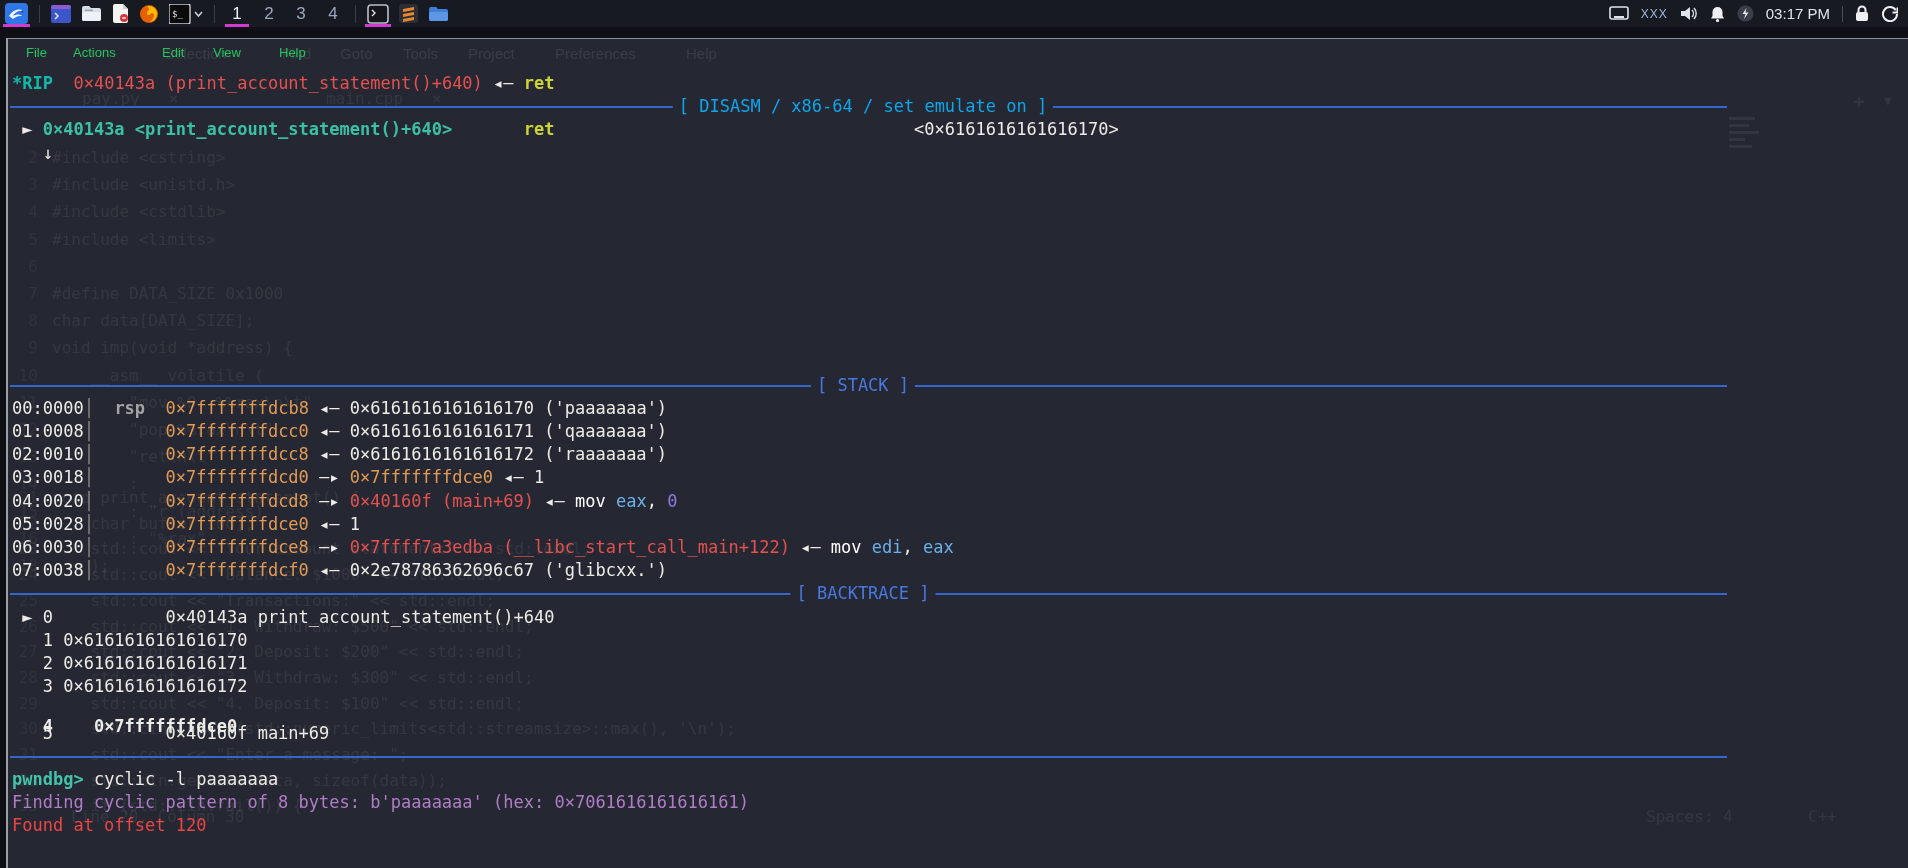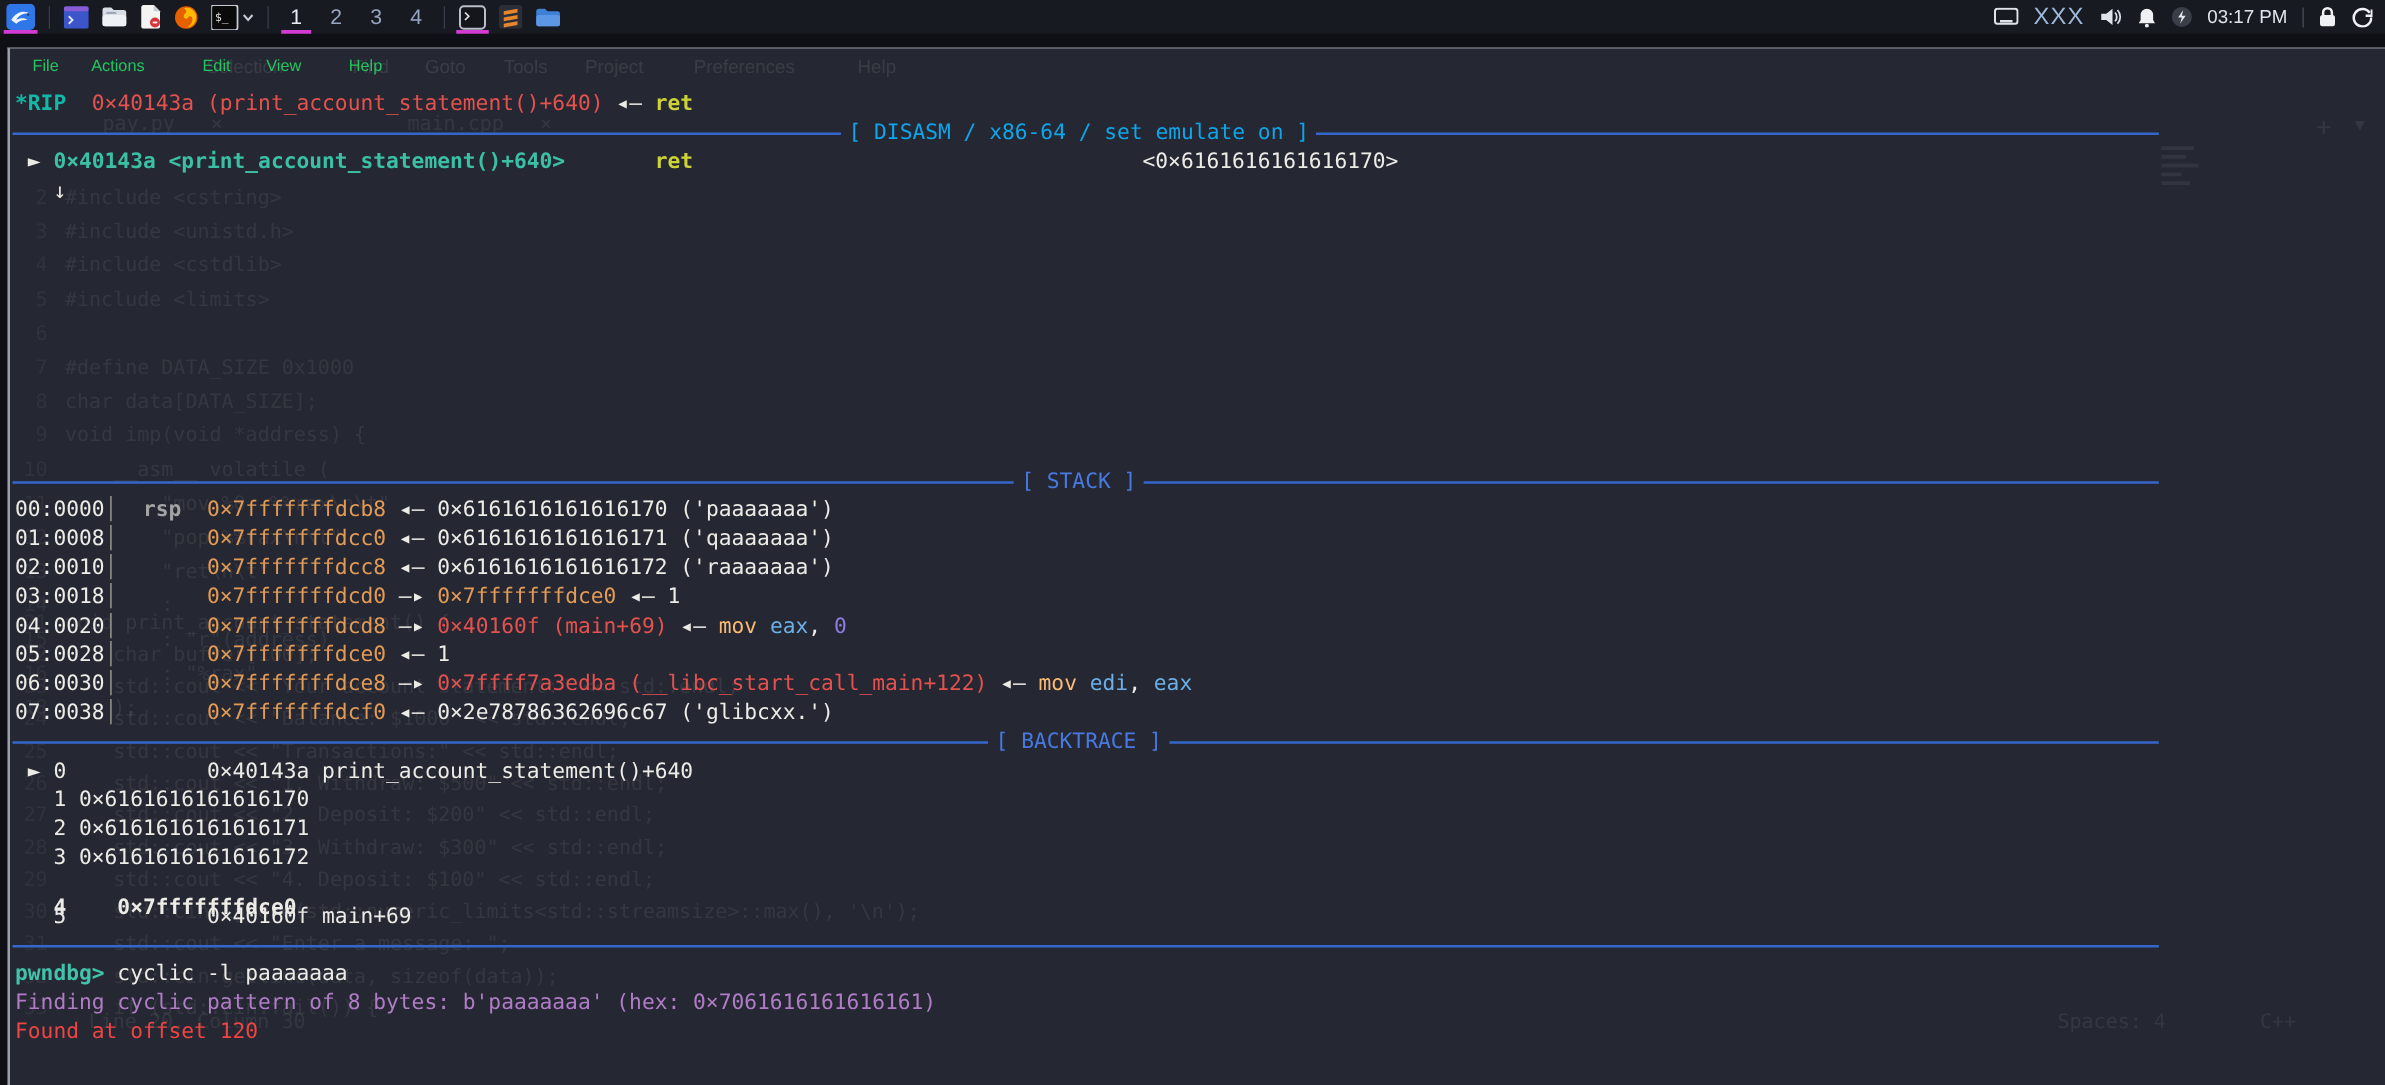--- a/index.html
+++ b/index.html
@@ -16,21 +16,21 @@
   .launcher.active::after { content:""; position:absolute; left:3px; right:3px; bottom:0;
               height:3px; background:#d23bd2; }
   .ws { position:relative; width:32px; height:27px; display:flex; align-items:center;
         justify-content:center; color:#97a6c0; font-size:17px; cursor:pointer; }
   .ws.active { color:#e8ecf4; }
   .ws.active::after { content:""; position:absolute; left:4px; right:4px; bottom:0;
         height:3px; background:#d23bd2; }
   .p-right { margin-left:auto; display:flex; align-items:center; gap:12px;
              padding-right:10px; height:27px; }
   .p-right .txt { color:#dfe3ea; font-size:15px; }
-  .p-right .net { color:#9db7d8; font-size:19px; letter-spacing:1px; }
+  .p-right .net { color:#9db7d8; font-size:12px; letter-spacing:1px; }
   .clock-sep { width:1px; height:16px; background:#4a4e5a; }
   svg { display:block; }
 
   
   #term { position:absolute; left:6px; top:38px; width:1902px; height:830px;
           background:#252833; border-left:2px solid #9aa0a8; border-top:1px solid #8d929a; }
   #titlebar { position:relative; height:28px; background:#2b2e3a; }
   #title { position:absolute; left:0; right:0; top:0; height:28px; display:flex;
            align-items:center; justify-content:center; color:#f0eee9; font-size:14px; }
   .ghost-title { position:absolute; top:6px; color:rgba(200,198,190,0.15); font-size:14px; }
@@ -62,21 +62,21 @@
   .abs-seg { position:absolute; top:0; }
 
   .c-w   { color:#edebe6; }
   .c-wb  { color:#a3a3a3; font-weight:bold; }
   .c-d   { color:#8d8b86; }
   .c-r   { color:#e5514e; }
   .c-rb  { color:#14b8a6; font-weight:bold; }
   .c-o   { color:#e29a55; }
   .c-t   { color:#3cc0a5; font-weight:bold; }
   .c-y   { color:#cdd336; font-weight:bold; }
-  .c-g   { color:#fdba74; }
+  .c-g   { color:#ffffff; }
   .c-reg { color:#6cb0e8; }
   .c-n   { color:#8c7ce0; }
   .c-p   { color:#b07cc6; }
   .c-pt  { color:#42c2ab; font-weight:bold;margin-top:29px; }
   .c-f   { color:#ef4444; }
   .c-hdrc{ color:#0ea5e9; }
   .c-hdrb{ color:#4879e0; }
 
   
   .ghost { color:rgba(200,198,190,0.10); z-index:1; position:absolute; white-space:pre;

